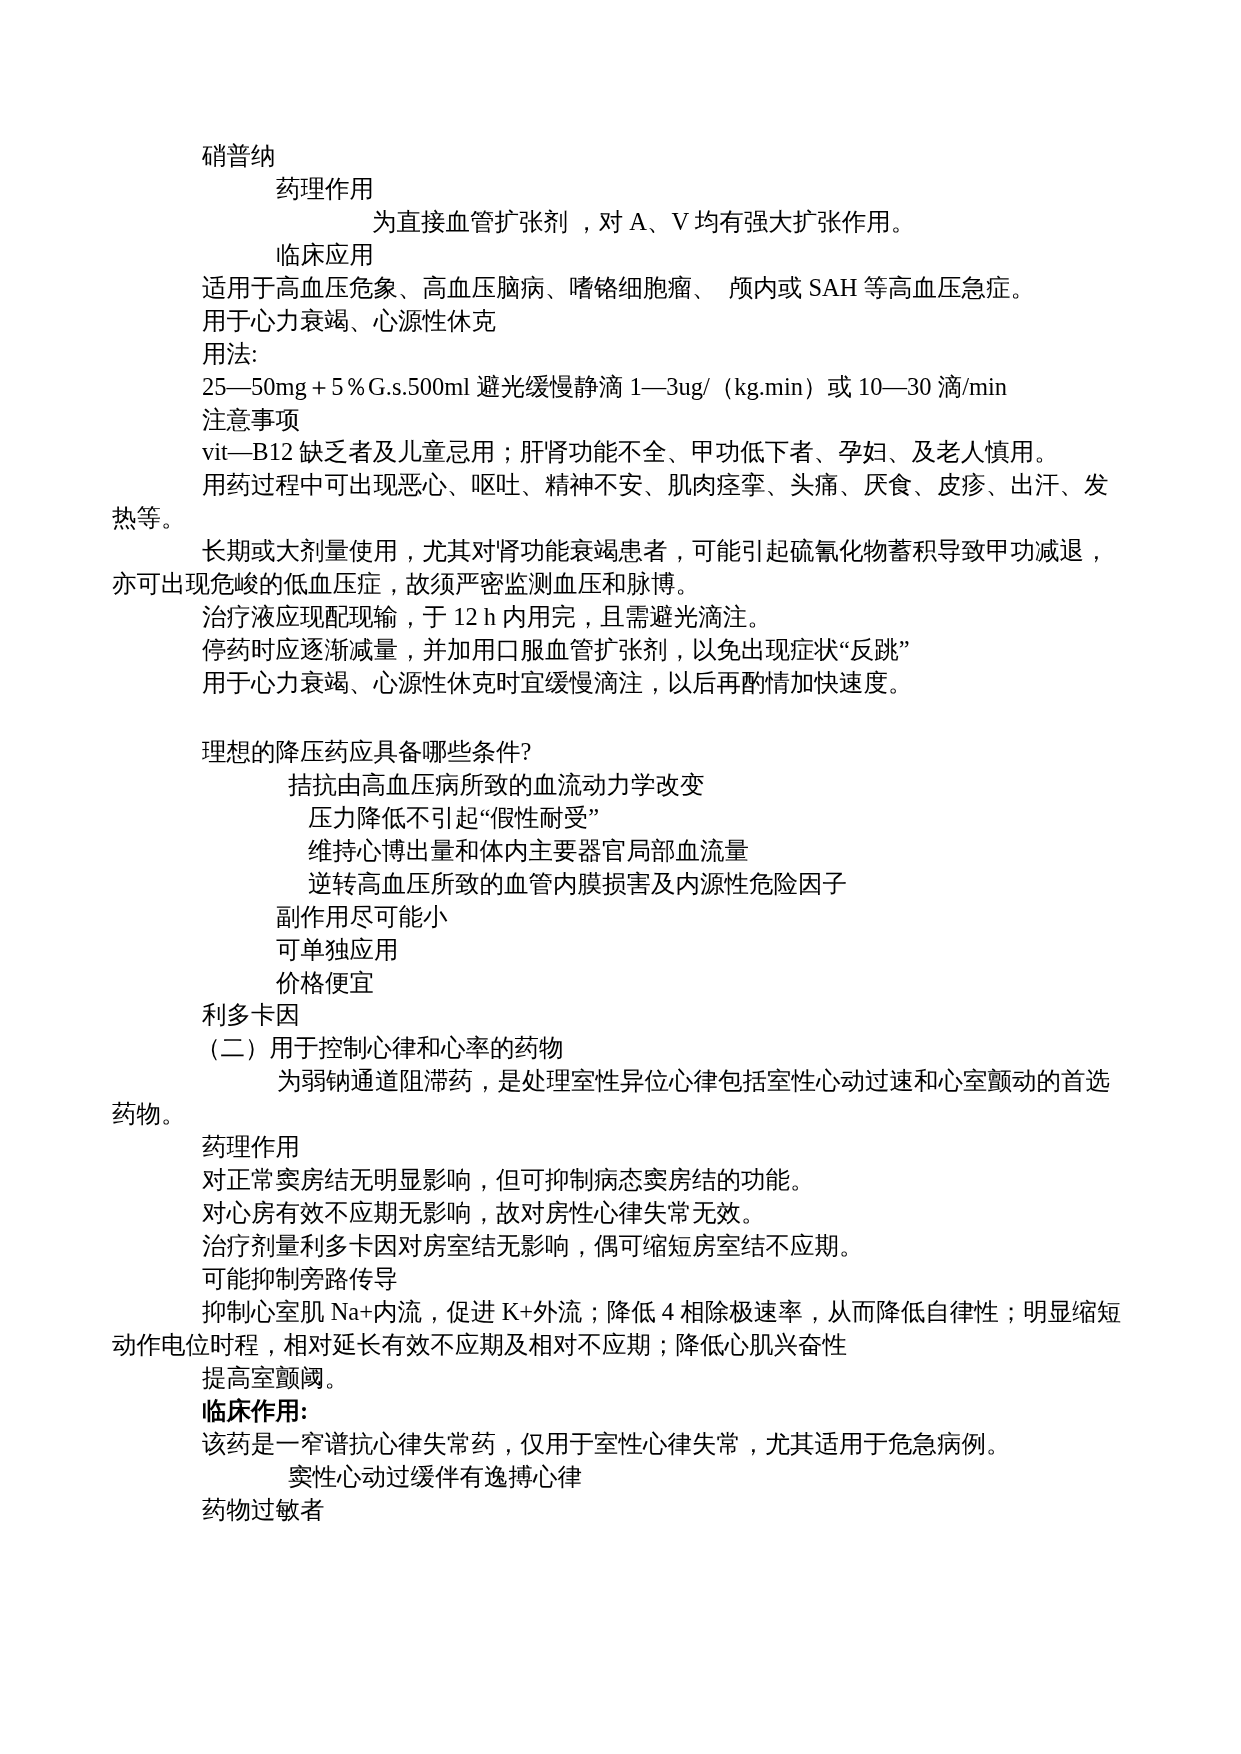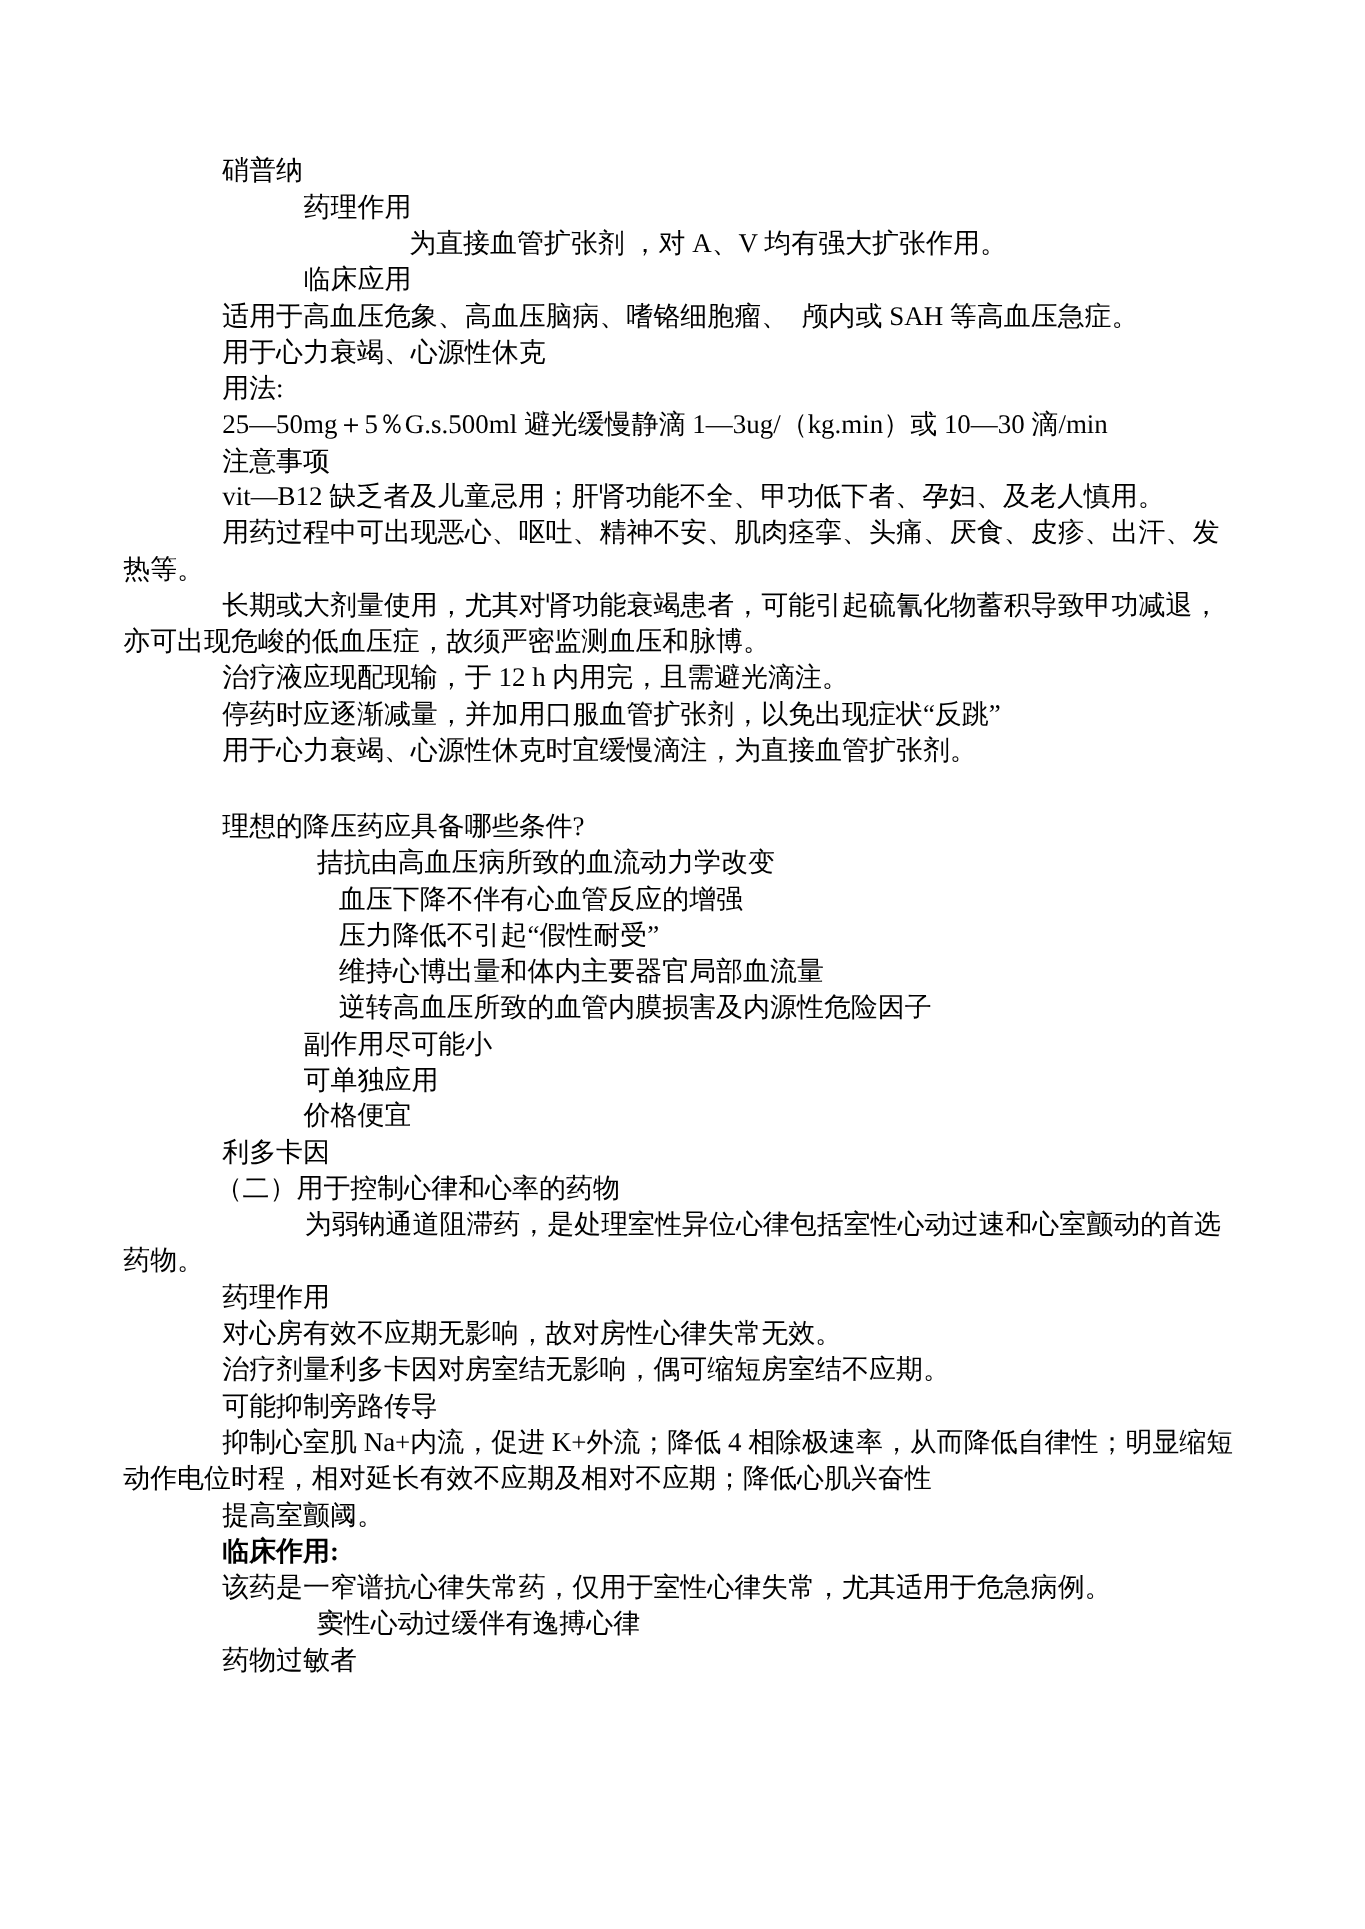--- a/index.html
+++ b/index.html
@@ -40,34 +40,34 @@
       <div class="line" style="margin-left: 6px; text-indent: 0px;">适用于高血压危象、高血压脑病、嗜铬细胞瘤、  颅内或 SAH 等高血压急症。</div>
       <div class="line" style="margin-left: 6px; text-indent: 0px;">用于心力衰竭、心源性休克</div>
       <div class="line" style="margin-left: 6px; text-indent: 0px;">用法:</div>
       <div class="line" style="margin-left: 6px; text-indent: 0px;">25—50mg＋5％G.s.500ml 避光缓慢静滴 1—3ug/（kg.min）或 10—30 滴/min</div>
       <div class="line" style="margin-left: 6px; text-indent: 0px;">注意事项</div>
       <div class="line" style="margin-left: 6px; text-indent: 0px;">vit—B12 缺乏者及儿童忌用；肝肾功能不全、甲功低下者、孕妇、及老人慎用。</div>
       <div class="line" style="margin-left: -84px; text-indent: 90px;">用药过程中可出现恶心、呕吐、精神不安、肌肉痉挛、头痛、厌食、皮疹、出汗、发热等。</div>
       <div class="line" style="margin-left: -84px; text-indent: 90px;">长期或大剂量使用，尤其对肾功能衰竭患者，可能引起硫氰化物蓄积导致甲功减退，亦可出现危峻的低血压症，故须严密监测血压和脉博。</div>
       <div class="line" style="margin-left: 6px; text-indent: 0px;">治疗液应现配现输，于 12 h 内用完，且需避光滴注。</div>
       <div class="line" style="margin-left: 6px; text-indent: 0px;">停药时应逐渐减量，并加用口服血管扩张剂，以免出现症状“反跳”</div>
-      <div class="line" style="margin-left: 6px; text-indent: 0px;">用于心力衰竭、心源性休克时宜缓慢滴注，为直接血管扩张剂。</div>
+      <div class="line" style="margin-left: 6px; text-indent: 0px;">用于心力衰竭、心源性休克时宜缓慢滴注，以后再酌情加快速度。</div>
       <div class="line" style="margin-left: 6px; text-indent: 0px; margin-top: 36px;">理想的降压药应具备哪些条件?</div>
       <div class="line" style="margin-left: 92px; text-indent: 0px;">拮抗由高血压病所致的血流动力学改变</div>
-      <div class="line" style="margin-left: 112px; text-indent: 0px;">血压下降不伴有心血管反应的增强</div>
       <div class="line" style="margin-left: 112px; text-indent: 0px;">压力降低不引起“假性耐受”</div>
       <div class="line" style="margin-left: 112px; text-indent: 0px;">维持心博出量和体内主要器官局部血流量</div>
       <div class="line" style="margin-left: 112px; text-indent: 0px;">逆转高血压所致的血管内膜损害及内源性危险因子</div>
       <div class="line" style="margin-left: 80px; text-indent: 0px;">副作用尽可能小</div>
       <div class="line" style="margin-left: 80px; text-indent: 0px;">可单独应用</div>
       <div class="line" style="margin-left: 80px; text-indent: 0px;">价格便宜</div>
       <div class="line" style="margin-left: 6px; text-indent: 0px;">利多卡因</div>
       <div class="line" style="margin-left: 0px; text-indent: 0px;">（二）用于控制心律和心率的药物</div>
       <div class="line" style="margin-left: -84px; text-indent: 165px;">为弱钠通道阻滞药，是处理室性异位心律包括室性心动过速和心室颤动的首选药物。</div>
       <div class="line" style="margin-left: 6px; text-indent: 0px;">药理作用</div>
+      <div class="line" style="margin-left: 6px; text-indent: 0px;">对正常窦房结无明显影响，但可抑制病态窦房结的功能。</div>
       <div class="line" style="margin-left: 6px; text-indent: 0px;">对心房有效不应期无影响，故对房性心律失常无效。</div>
       <div class="line" style="margin-left: 6px; text-indent: 0px;">治疗剂量利多卡因对房室结无影响，偶可缩短房室结不应期。</div>
       <div class="line" style="margin-left: 6px; text-indent: 0px;">可能抑制旁路传导</div>
       <div class="line" style="margin-left: -84px; text-indent: 90px;">抑制心室肌 Na+内流，促进 K+外流；降低 4 相除极速率，从而降低自律性；明显缩短动作电位时程，相对延长有效不应期及相对不应期；降低心肌兴奋性</div>
       <div class="line" style="margin-left: 6px; text-indent: 0px;">提高室颤阈。</div>
       <div class="line" style="margin-left: 6px; text-indent: 0px; font-weight: bold;">临床作用:</div>
       <div class="line" style="margin-left: 6px; text-indent: 0px;">该药是一窄谱抗心律失常药，仅用于室性心律失常，尤其适用于危急病例。</div>
       <div class="line" style="margin-left: 92px; text-indent: 0px;">窦性心动过缓伴有逸搏心律</div>
       <div class="line" style="margin-left: 6px; text-indent: 0px;">药物过敏者</div>
     </div>

